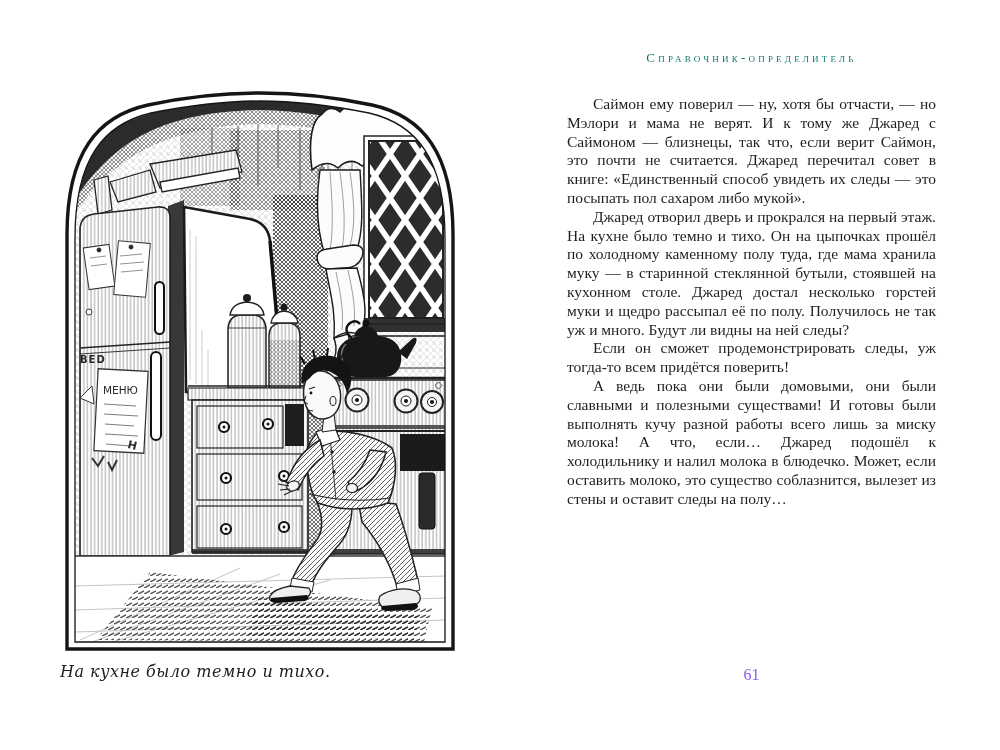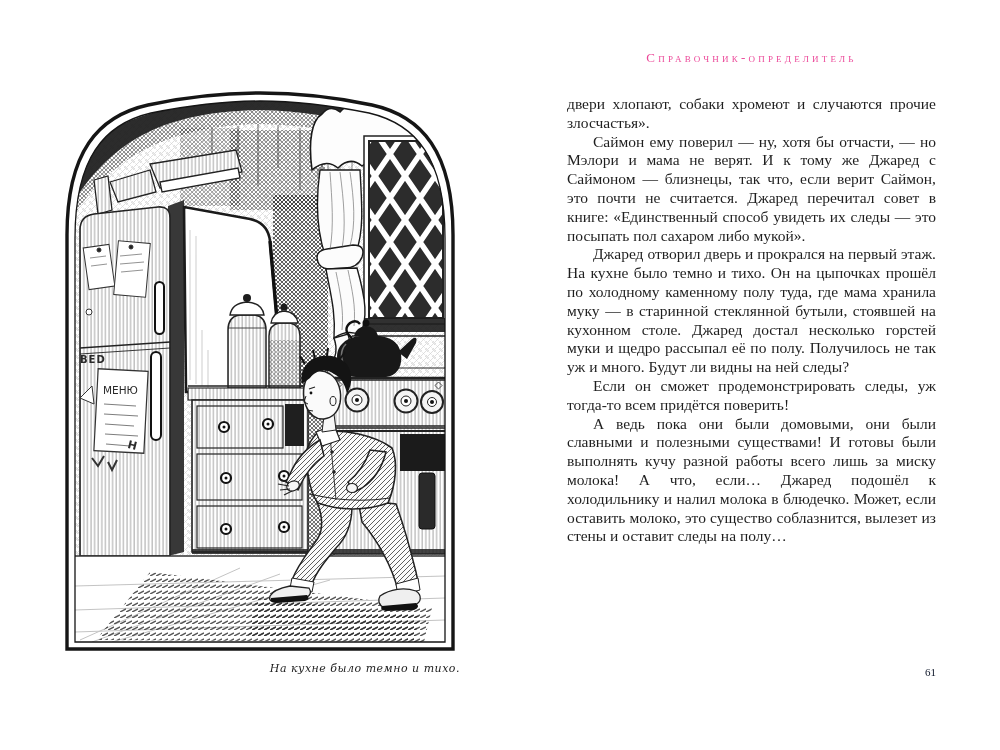--- a/index.html
+++ b/index.html
@@ -1,34 +1,34 @@
 <!DOCTYPE html>
 <html><head>
 <meta charset="utf-8">
 <style>
   html,body{margin:0;padding:0;background:#ffffff;}
   body{width:1000px;height:750px;position:relative;overflow:hidden;
        font-family:"Liberation Serif", serif;color:#1f1f1f;}
 
   
   .illustration-wrap{position:absolute;left:60px;top:88px;width:400px;height:575px;}
-  .caption{position:absolute;left:60px;top:662px;width:400px;text-align:right;
-           font-family:"DejaVu Serif", serif;font-style:italic;font-size:11px;
+  .caption{position:absolute;left:60px;top:662px;width:400px;text-align:left;
+           font-family:"DejaVu Serif", serif;font-style:italic;font-size:16px;
            letter-spacing:.5px;color:#1d1d1d;}
 
   
   .running-header{position:absolute;left:567px;top:50px;width:369px;text-align:center;
                   font-variant:small-caps;letter-spacing:3.2px;font-size:13px;
-                  color:#ec4899;}
+                  color:#0f766e;}
   .text-column{position:absolute;left:567px;top:95px;width:369px;
                font-size:15.5px;line-height:18.8px;text-align:justify;}
   .text-column p{margin:0;text-indent:26px;}
   .text-column p.first{text-indent:0;}
-  .page-number{position:absolute;left:567px;top:666px;width:369px;text-align:right;
-               font-size:11px;color:#0f172a;}
+  .page-number{position:absolute;left:567px;top:666px;width:369px;text-align:center;
+               font-size:16px;color:#8b5cf6;}
 
   svg text{font-family:"DejaVu Sans", sans-serif;}
 </style>
 </head>
 <body>
 
 <div class="illustration-wrap">
 <svg width="400" height="575" viewBox="60 88 400 575" xmlns="http://www.w3.org/2000/svg">
   <defs>
     <pattern id="xh" width="7" height="7" patternUnits="userSpaceOnUse">
@@ -317,20 +317,19 @@
     <path d="M 75,642 L 75,238 C 75,158 104,124 151,113 C 191,105 226,101 260,101 C 294,101 329,105 369,113 C 416,124 445,158 445,238 L 445,642 Z" stroke-width="1.3"></path>
   </g>
 </svg>
 </div>
 
 <div class="caption">На кухне было темно и тихо.</div>
 
 <div class="running-header">Справочник-определитель</div>
 
 <div class="text-column">
-  <p class="first">двери хлопают, собаки хромеют и случаются прочие злосчастья».</p>
   <p>Саймон ему поверил — ну, хотя бы отчасти, — но Мэлори и мама не верят. И к тому же Джаред с Саймоном — близнецы, так что, если верит Саймон, это почти не считается. Джаред перечитал совет в книге: «Единственный способ увидеть их следы — это посыпать пол сахаром либо мукой».</p>
   <p>Джаред отворил дверь и прокрался на первый этаж. На кухне было темно и тихо. Он на цыпочках прошёл по холодному каменному полу туда, где мама хранила муку — в старинной стеклянной бутыли, стоявшей на кухонном столе. Джаред достал несколько горстей муки и щедро рассыпал её по полу. Получилось не так уж и много. Будут ли видны на ней следы?</p>
   <p>Если он сможет продемонстрировать следы, уж тогда-то всем придётся поверить!</p>
   <p>А ведь пока они были домовыми, они были славными и полезными существами! И готовы были выполнять кучу разной работы всего лишь за миску молока! А что, если… Джаред подошёл к холодильнику и налил молока в блюдечко. Может, если оставить молоко, это существо соблазнится, вылезет из стены и оставит следы на полу…</p>
 </div>
 
 <div class="page-number">61</div>
 
 </body></html>

